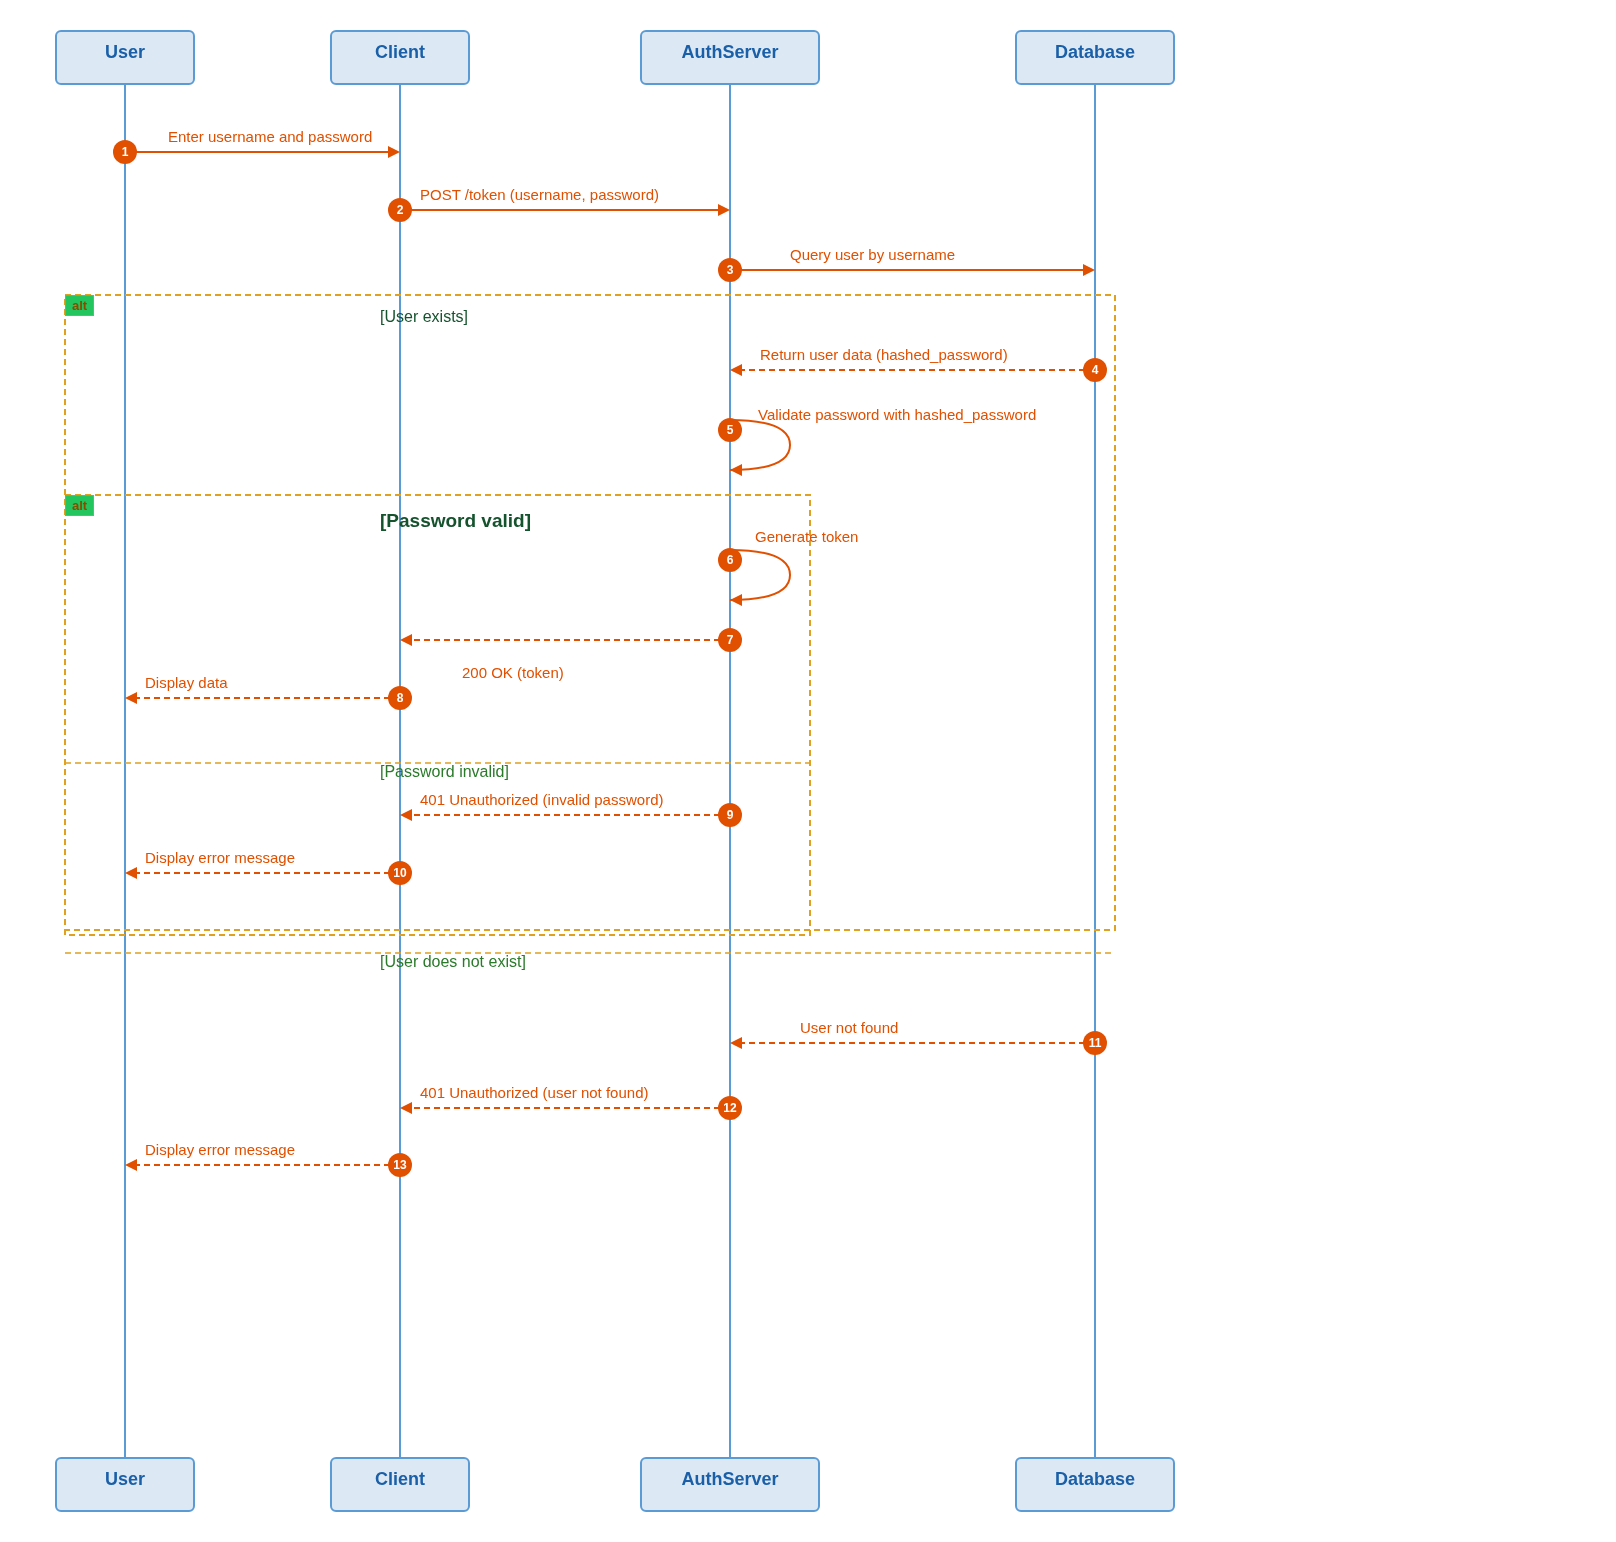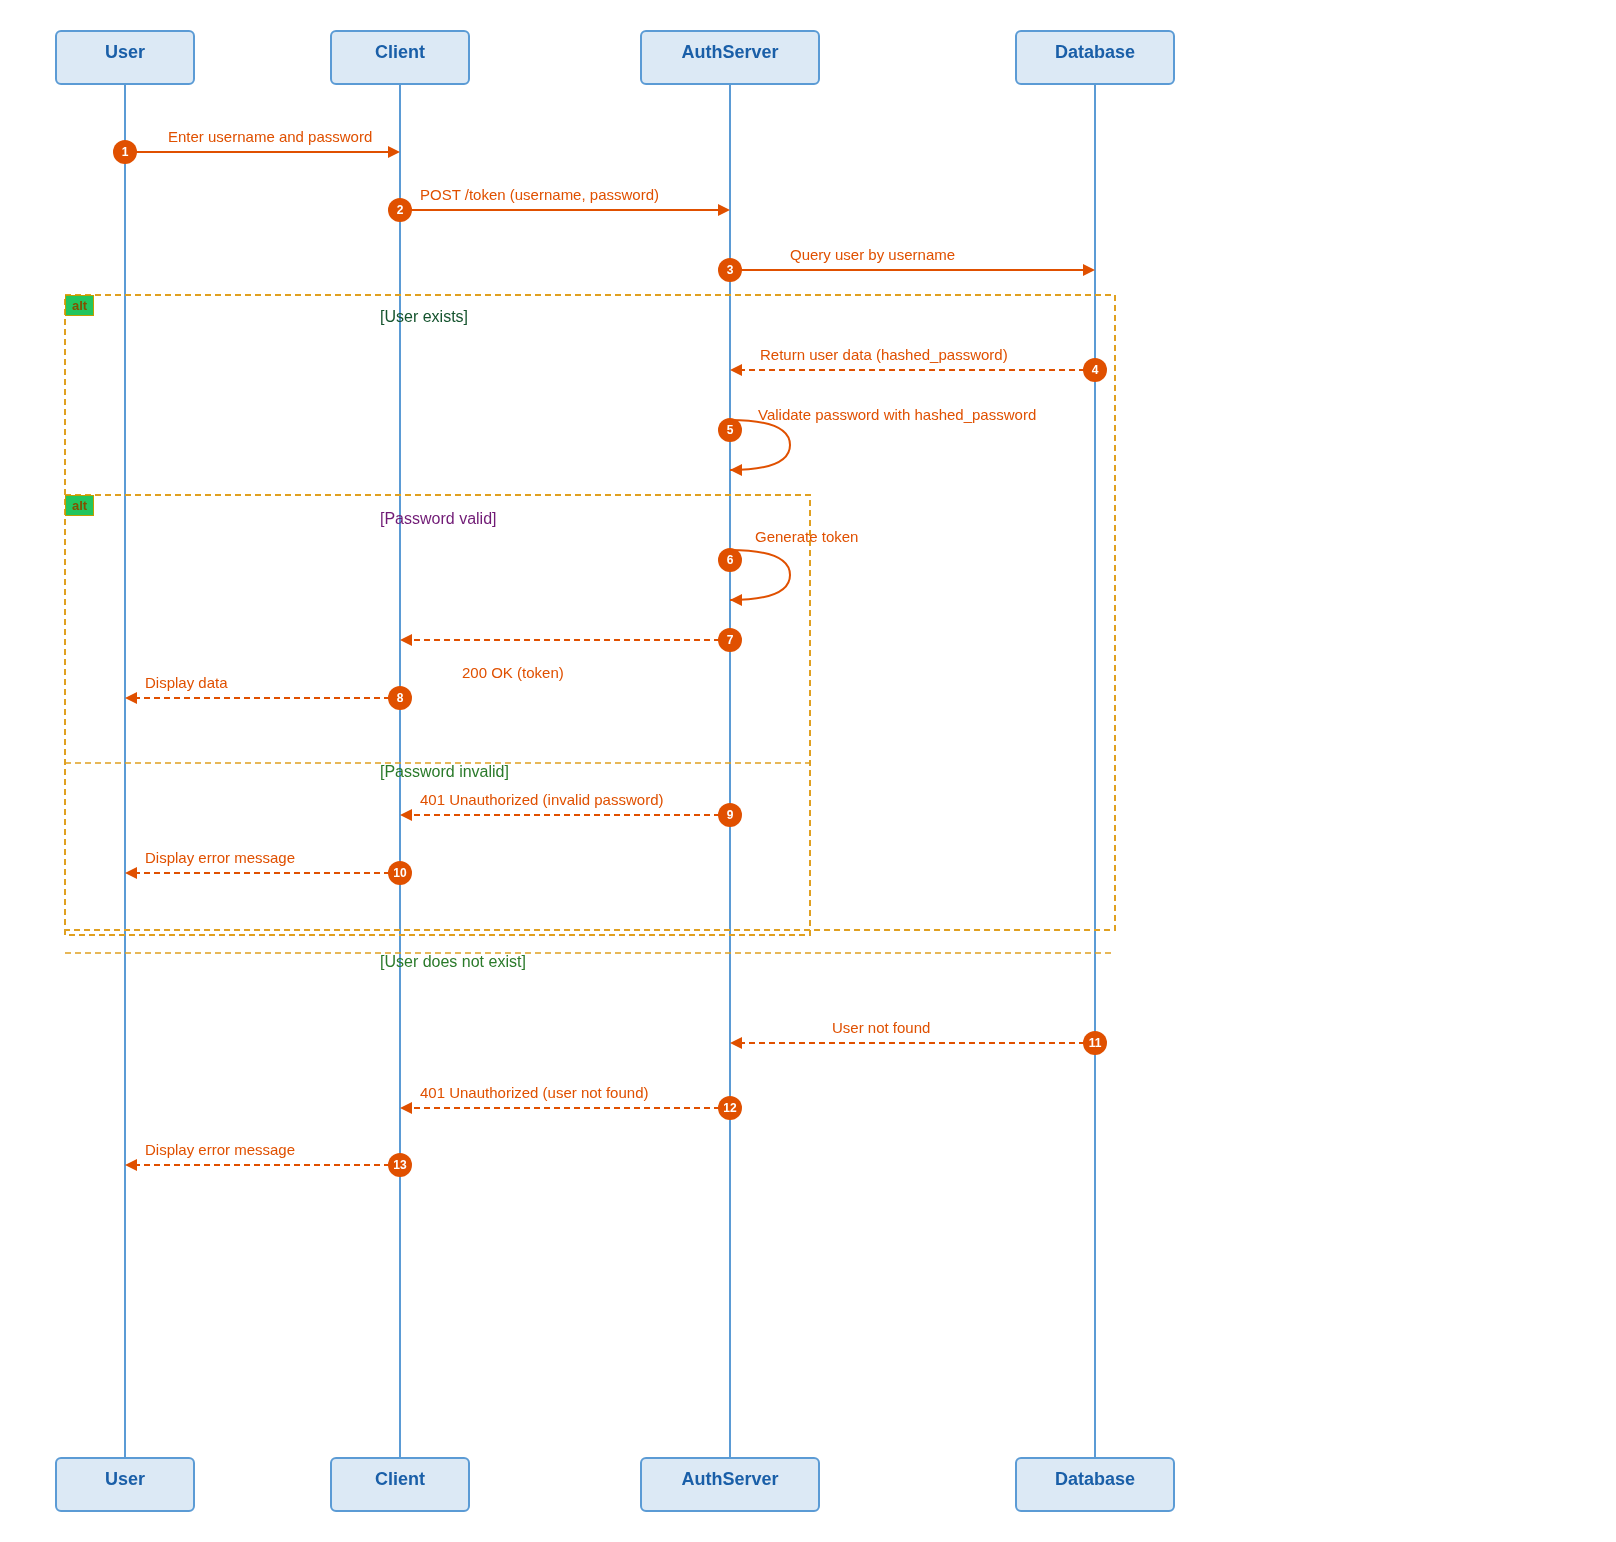--- a/index.html
+++ b/index.html
@@ -158,21 +158,21 @@
     <span>AuthServer</span>
   </div>
   <div class="actor-box" style="left:1015px;top:1457px;width:160px;height:55px;">
     <span>Database</span>
   </div>
 
   <div class="alt-label" style="left:65px;top:295px;">alt</div>
   <div class="alt-label" style="left:65px;top:495px;">alt</div>
 
   <div class="alt-section-label" style="left:380px;top:308px;font-size:16px;color:#14532d;">[User exists]</div>
-  <div class="alt-section-label" style="left:380px;top:510px;font-size:16px;color:#701a75;">[Password valid]</div>
+  <div class="alt-section-label" style="left:380px;top:510px;font-size:19px;color:#14532d;font-weight:bold;">[Password valid]</div>
   <div class="alt-section-label" style="left:380px;top:763px;font-size:16px;color:#2a7a2a;">[Password invalid]</div>
   <div class="alt-section-label" style="left:380px;top:953px;font-size:16px;color:#2a7a2a;">[User does not exist]</div>
 
   <div class="seq-circle" style="left:113px;top:140px;">1</div>
 
   <div class="seq-circle" style="left:388px;top:198px;">2</div>
 
   <div class="seq-circle" style="left:718px;top:258px;">3</div>
 
   <div class="seq-circle" style="left:1083px;top:358px;">4</div>
@@ -198,16 +198,16 @@
   <div class="arrow-label" style="left:140px;top:128px;margin-left:28px;">Enter username and password</div>
   <div class="arrow-label" style="left:420px;top:186px;">POST /token (username, password)</div>
   <div class="arrow-label" style="left:790px;top:246px;">Query user by username</div>
   <div class="arrow-label" style="left:760px;top:346px;">Return user data (hashed_password)</div>
   <div class="arrow-label" style="left:758px;top:406px;">Validate password with hashed_password</div>
   <div class="arrow-label" style="left:755px;top:528px;">Generate token</div>
   <div class="arrow-label" style="left:462px;top:616px;margin-top:48px;">200 OK (token)</div>
   <div class="arrow-label" style="left:145px;top:674px;">Display data</div>
   <div class="arrow-label" style="left:420px;top:791px;">401 Unauthorized (invalid password)</div>
   <div class="arrow-label" style="left:145px;top:849px;">Display error message</div>
-  <div class="arrow-label" style="left:832px;top:1019px;">User not found</div>
+  <div class="arrow-label" style="left:800px;top:1019px;">User not found</div>
   <div class="arrow-label" style="left:420px;top:1084px;text-align:center;">401 Unauthorized (user not found)</div>
   <div class="arrow-label" style="left:145px;top:1141px;">Display error message</div>
 </div>
 
 </body></html>

